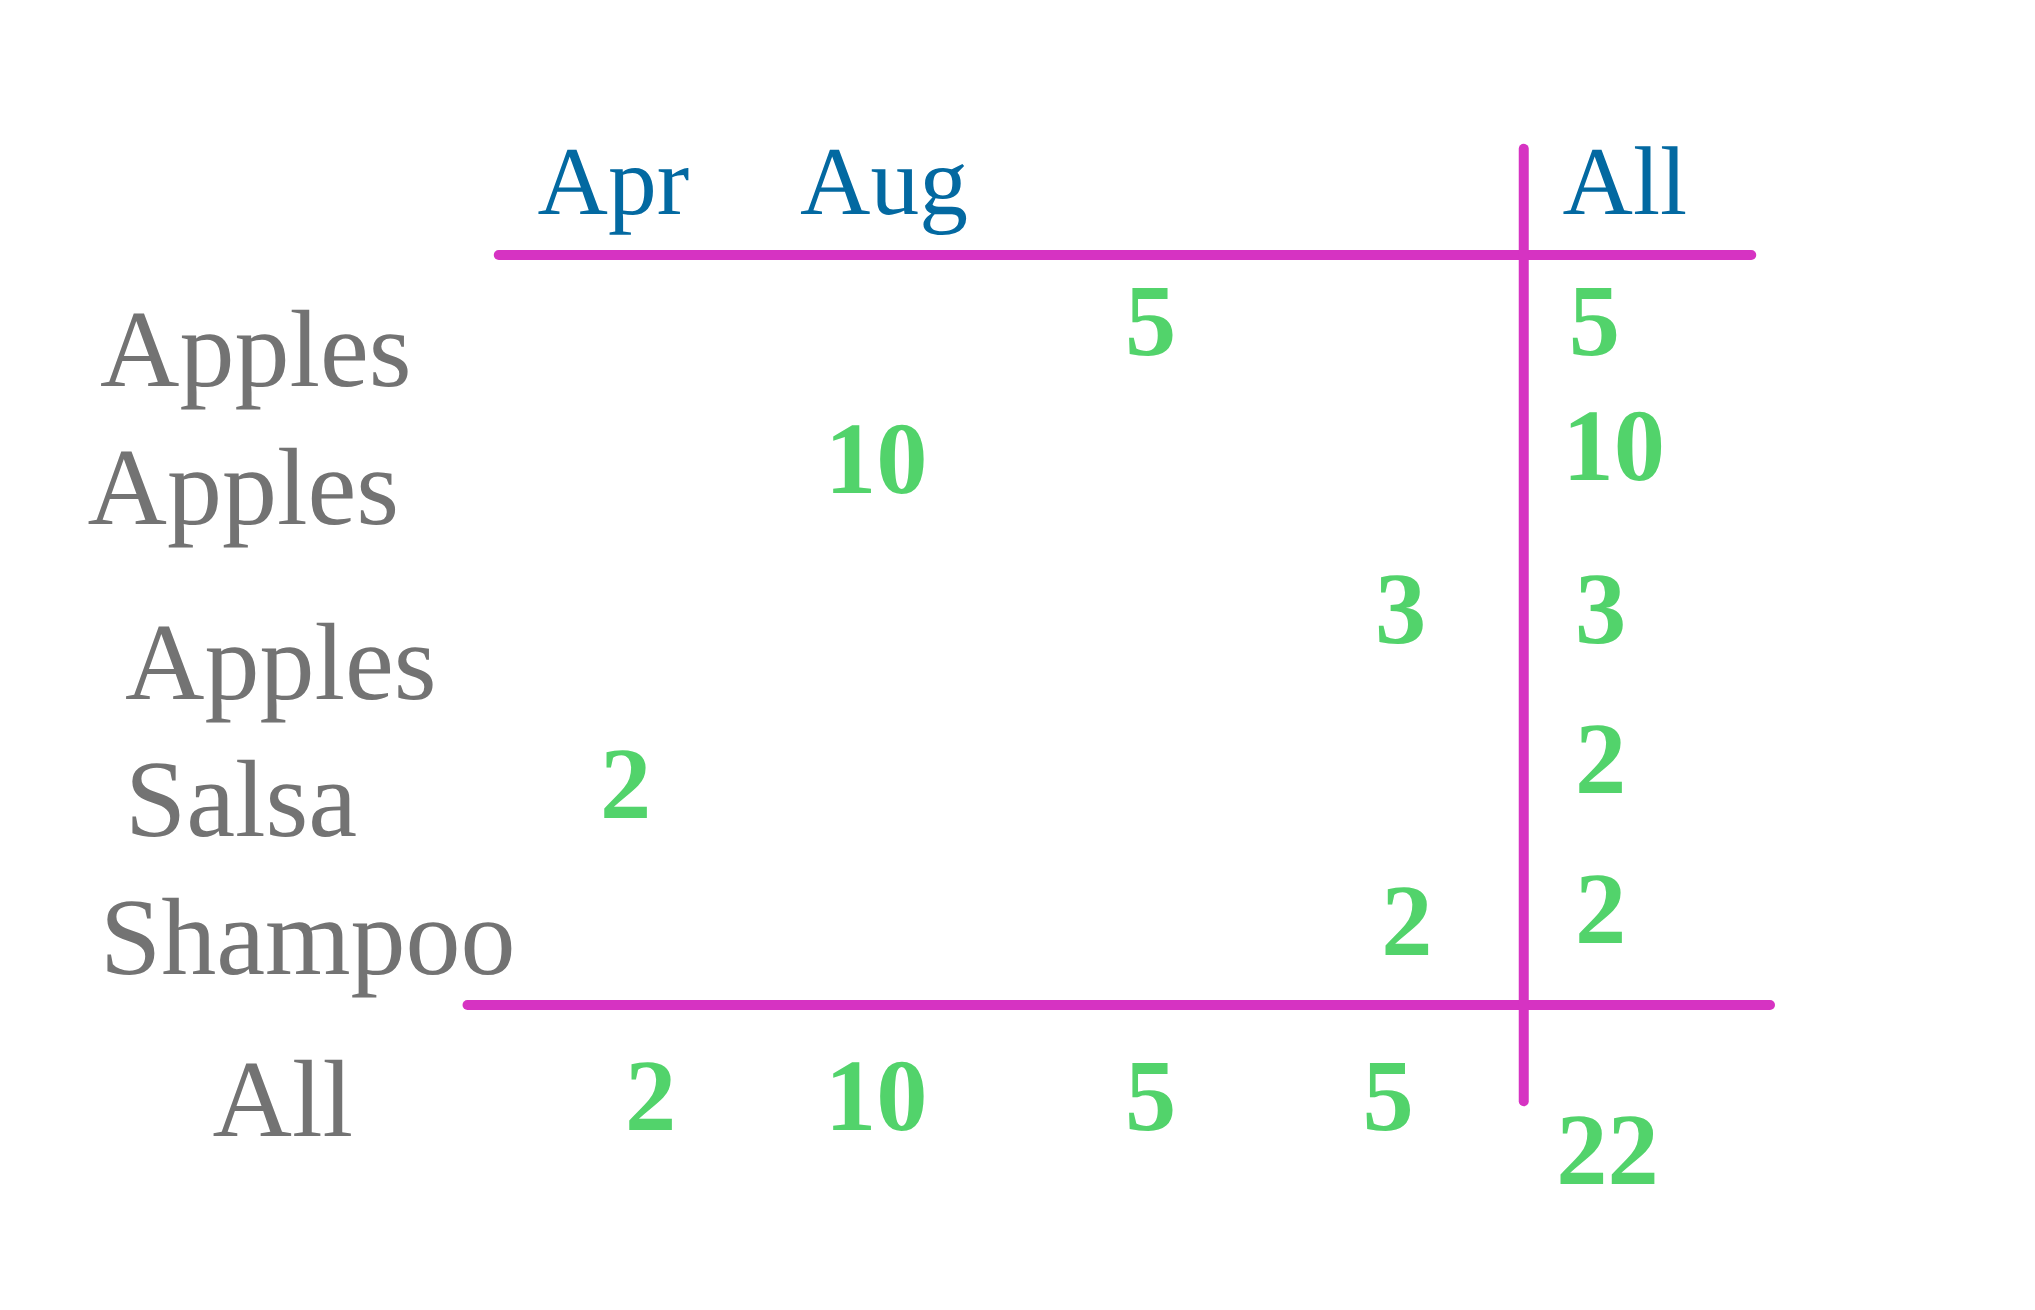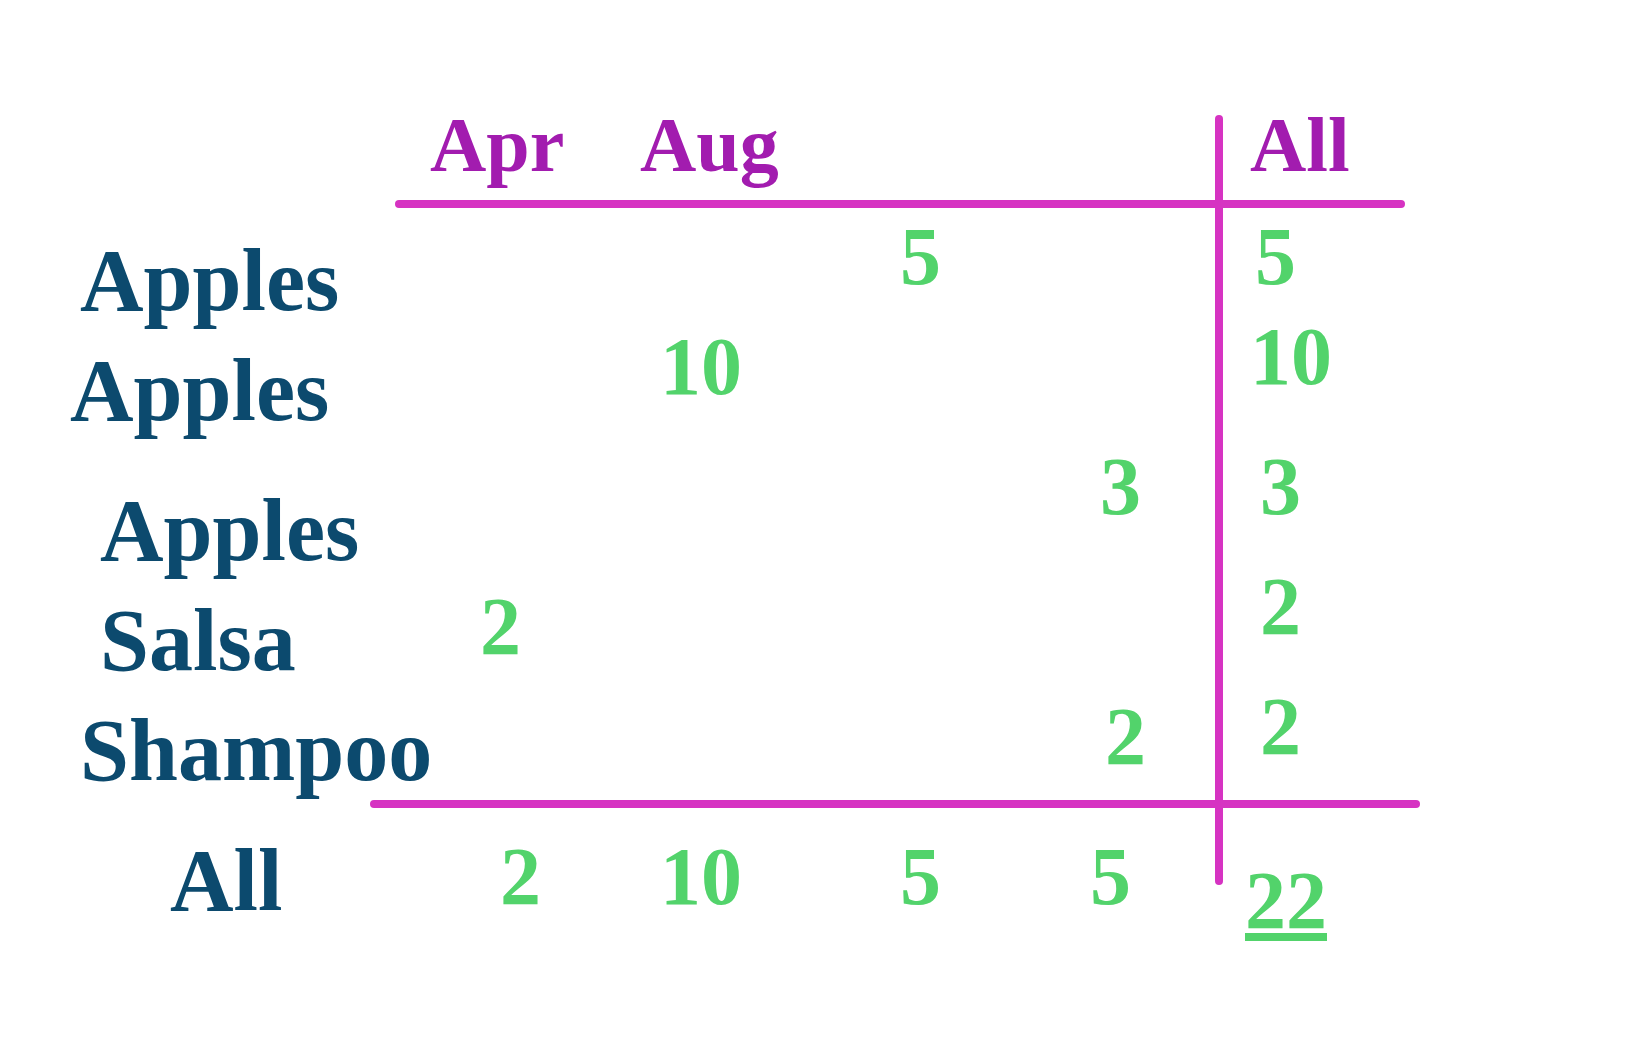--- a/index.html
+++ b/index.html
@@ -1,19 +1,19 @@
 <!DOCTYPE html>
 <html><head>
 <meta charset="utf-8">
 <style>
   html,body{margin:0;padding:0;width:1628px;height:1048px;background:#fff;overflow:hidden;}
   *{box-sizing:border-box;}
   .stage{position:relative;width:1628px;height:1048px;font-family:"Comic Sans MS","Segoe Script","Bradley Hand",cursive;}
-  .col-head{position:absolute;color:#a21caf;font-size:78px;font-weight:700;}
-  .row-head{position:absolute;color:#0c4a6e;font-size:88px;font-weight:700;white-space:nowrap;}
+  .col-head{position:absolute;color:#0369a1;font-size:78px;font-weight:400;}
+  .row-head{position:absolute;color:#737373;font-size:88px;font-weight:400;white-space:nowrap;}
   .val{position:absolute;color:#52d36b;font-size:82px;font-weight:600;}
   .rule{position:absolute;background:#d633c2;border-radius:4px;}
 </style>
 </head>
 <body>
 
 <div class="stage">
 
   <div class="col-head" style="left:430px;top:100px;">Apr</div>
   <div class="col-head" style="left:640px;top:100px;">Aug</div>
@@ -42,15 +42,15 @@
   <div class="val" style="left:480px;top:580px;">2</div>
   <div class="val" style="left:1260px;top:560px;">2</div>
 
   <div class="val" style="left:1105px;top:690px;">2</div>
   <div class="val" style="left:1260px;top:680px;">2</div>
 
   <div class="val" style="left:500px;top:830px;">2</div>
   <div class="val" style="left:660px;top:830px;">10</div>
   <div class="val" style="left:900px;top:830px;">5</div>
   <div class="val" style="left:1090px;top:830px;">5</div>
-  <div class="val" style="left:1245px;top:854px;text-decoration:underline;">22</div>
+  <div class="val" style="left:1245px;top:873px;">22</div>
 
 </div>
 
 </body></html>

